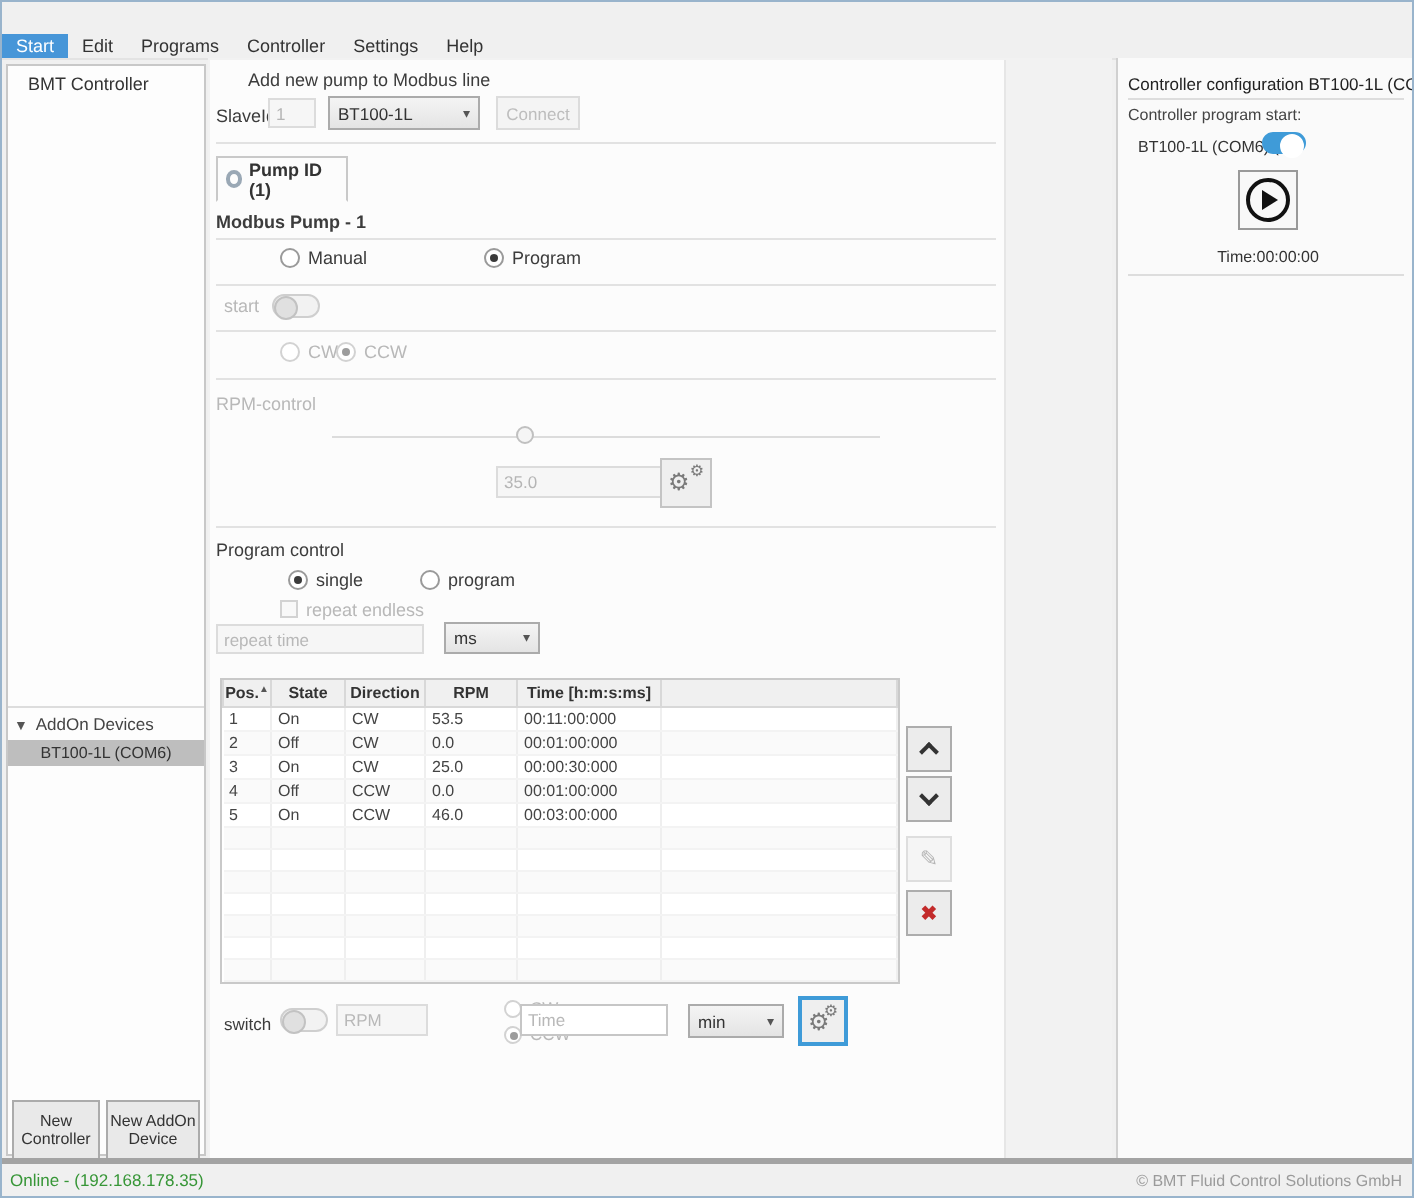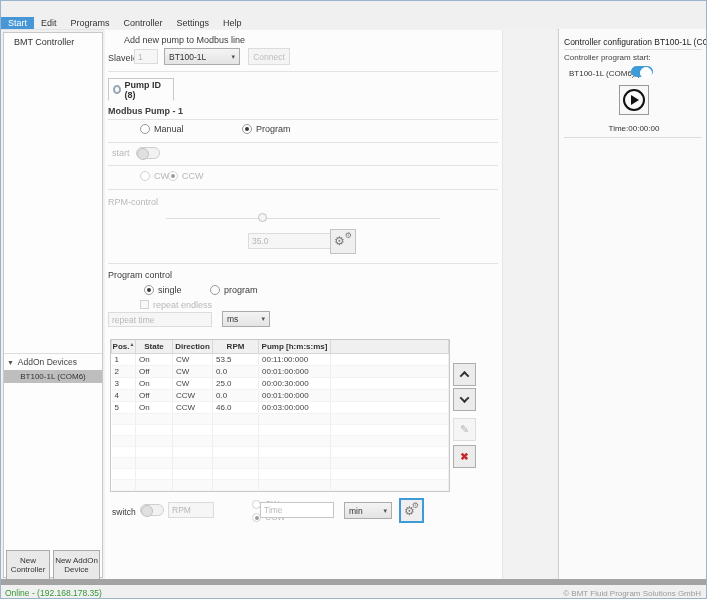--- a/index.html
+++ b/index.html
@@ -98,21 +98,21 @@
   .rp-hr { position:absolute; left:5px; width:138px; height:1px; background:#ddd; }
   .rp-sub { position:absolute; left:5px; top:24px; font-size:8px; color:#444; }
   .rp-dev { position:absolute; left:10px; top:40px; font-size:8px; color:#333; }
   .rp-toggle { left:72px; top:37px; width:22px; height:11px; }
   .play-btn { position:absolute; left:60px; top:56px; width:30px; height:30px; background:#f8f8f8; border:1px solid #999; display:flex; align-items:center; justify-content:center; }
   .play-circle { width:22px; height:22px; border-radius:50%; border:2.5px solid #111; display:flex; align-items:center; justify-content:center; }
   .play-tri { width:0; height:0; border-left:8px solid #111; border-top:5px solid transparent; border-bottom:5px solid transparent; margin-left:2px; }
   .rp-time { position:absolute; left:30px; top:95px; width:90px; text-align:center; font-size:8px; color:#333; }
 
   
-  .statusbar { position:absolute; left:0; bottom:0; width:100%; height:19px; background:#f0f0f0; border-top:6px solid #a3a3a3; }
+  .statusbar { position:absolute; left:0; bottom:0; width:100%; height:19px; background:#f0f0f0; border-top:3px solid #a3a3a3; }
   .status-online { position:absolute; left:4px; top:3px; font-size:8.5px; color:#379637; }
   .status-copy { position:absolute; right:5px; top:4px; font-size:8px; color:#9a9a9a; }
 </style>
 </head>
 <body>
 
 <div id="window">
 
 
   <div class="menubar">
@@ -146,21 +146,21 @@
     <div class="dropdown" style="left:60px; top:19px; width:76px; height:17px;">
       <span class="dd-text">BT100-1L</span>
       <span class="dd-arrow">▾</span>
     </div>
     <div class="btn dis" style="left:144px; top:19px; width:42px; height:17px; line-height:16px;">Connect</div>
 
     <div class="hr" style="top:42px;"></div>
 
     <div class="tab">
       <span class="pump-icon"></span>
-      <span class="tab-label">Pump ID (8)</span>
+      <span class="tab-label">Pump ID (1)</span>
     </div>
 
     <div class="m-label bold" style="left:4px; top:77px;">Modbus Pump - 1</div>
     <div class="hr" style="top:90px;"></div>
 
     <div class="rwrap" style="left:8px; top:95px;">
       <span class="radio"></span><span>Manual</span>
     </div>
     <div class="rwrap" style="left:76px; top:95px;padding-left:34px;">
       <span class="radio sel"></span><span>Program</span>
@@ -222,21 +222,21 @@
             <col style="width:46px">
             <col style="width:72px">
             <col>
           </colgroup>
         <thead>
           <tr>
             <th><span>Pos.</span><span class="sort-icon">▲</span></th>
             <th>State</th>
             <th>Direction</th>
             <th>RPM</th>
-            <th>Pump [h:m:s:ms]</th>
+            <th>Time [h:m:s:ms]</th>
             <th></th>
           </tr>
         </thead>
         <tbody>
             <tr>
               <td>1</td>
               <td>On</td>
               <td>CW</td>
               <td>53.5</td>
               <td>00:11:00:000</td>
@@ -377,16 +377,16 @@
       <div class="play-circle">
           <div class="play-tri"></div>
         </div>
     </div>
     <div class="rp-time">Time:00:00:00</div>
     <div class="rp-hr" style="top:108px;"></div>
   </div>
 
   <div class="statusbar">
     <span class="status-online">Online - (192.168.178.35)</span>
-    <span class="status-copy">© BMT Fluid Program Solutions GmbH</span>
+    <span class="status-copy">© BMT Fluid Control Solutions GmbH</span>
   </div>
 
 </div>
 
 </body></html>

